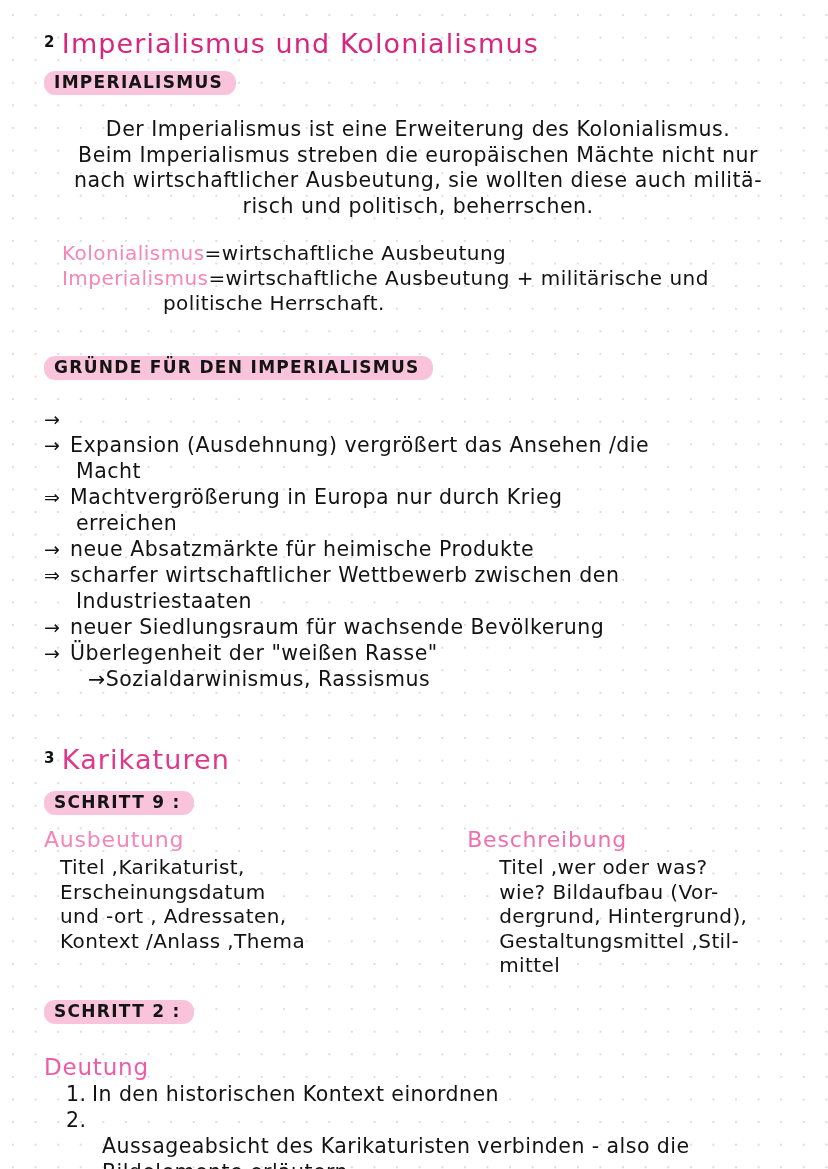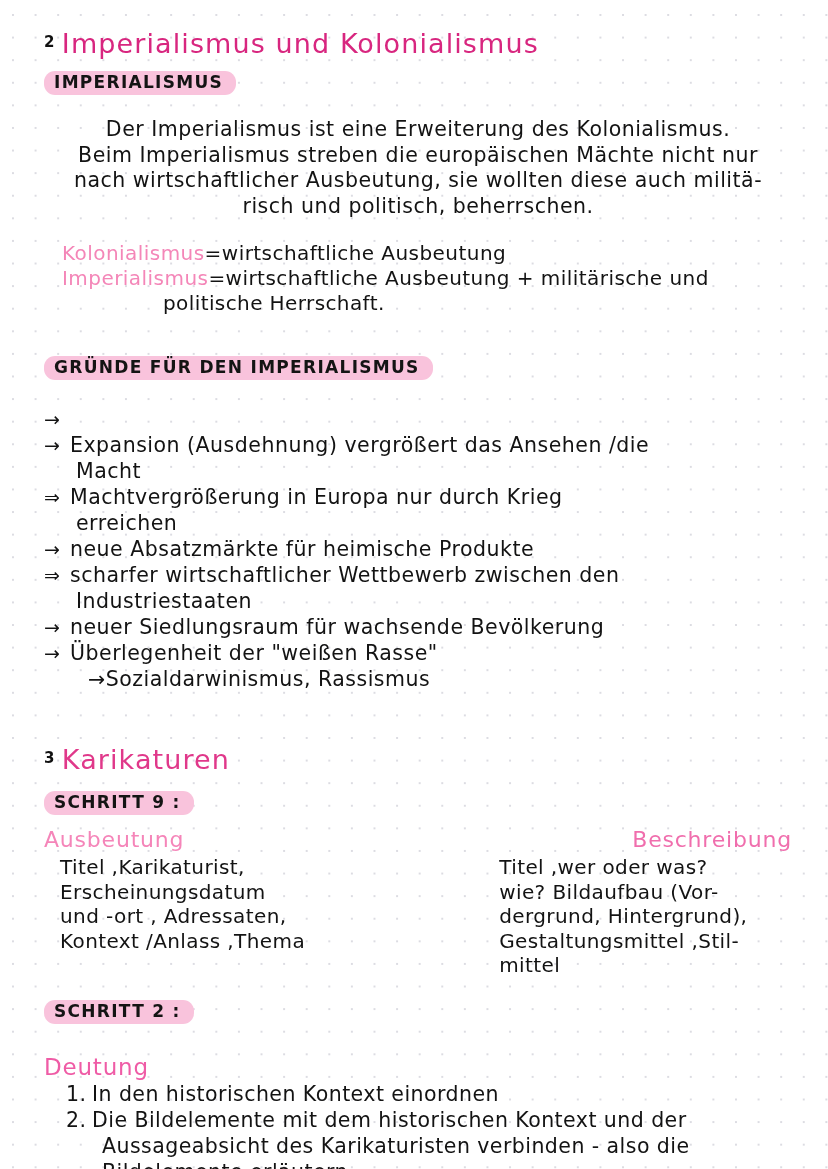--- a/index.html
+++ b/index.html
@@ -150,21 +150,21 @@
   }
   .col-left { width: 430px; }
   .col-right { width: 330px; }
   .col-head {
     font-size: 22px;
     letter-spacing: 0.8px;
     line-height: 26px;
     margin-bottom: 2px;
   }
   .col-head.c1 { color: #f585b9; }
-  .col-head.c2 { color: #f06ead; text-align: right; }
+  .col-head.c2 { color: #f06ead; }
   .col-body {
     margin-left: 16px;
     font-size: 20px;
     line-height: 24.5px;
     letter-spacing: 0.4px;
     color: #131313;
   }
   .col-body div { white-space: pre; }
   .col-right .col-body { margin-left: 32px; }
 
@@ -335,21 +335,20 @@
 
     <div class="nl">
 
       <div class="nl-item">
         <span class="n">1.</span>
         <span class="t">In den historischen Kontext einordnen</span>
       </div>
 
       <div class="nl-item">
         <span class="n">2.</span>
-        <span class="t">Die Bildelemente mit dem historischen Kontext und der</span>
       </div>
       <div class="nl-cont">Aussageabsicht des Karikaturisten verbinden - also die</div>
       <div class="nl-cont">Bildelemente erläutern</div>
 
     </div>
 
   </div>
 </div>
 
 </body></html>

